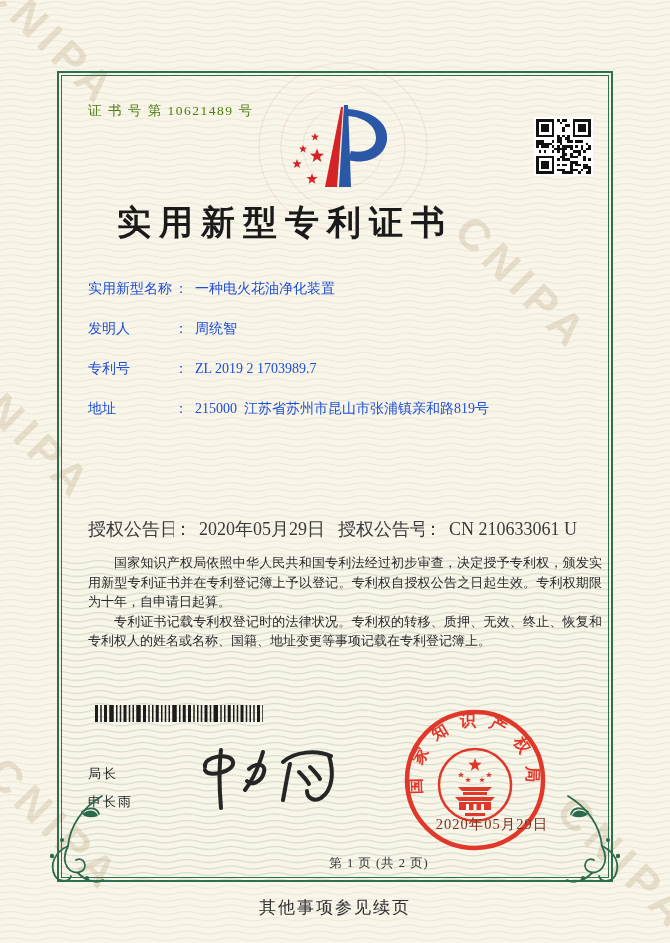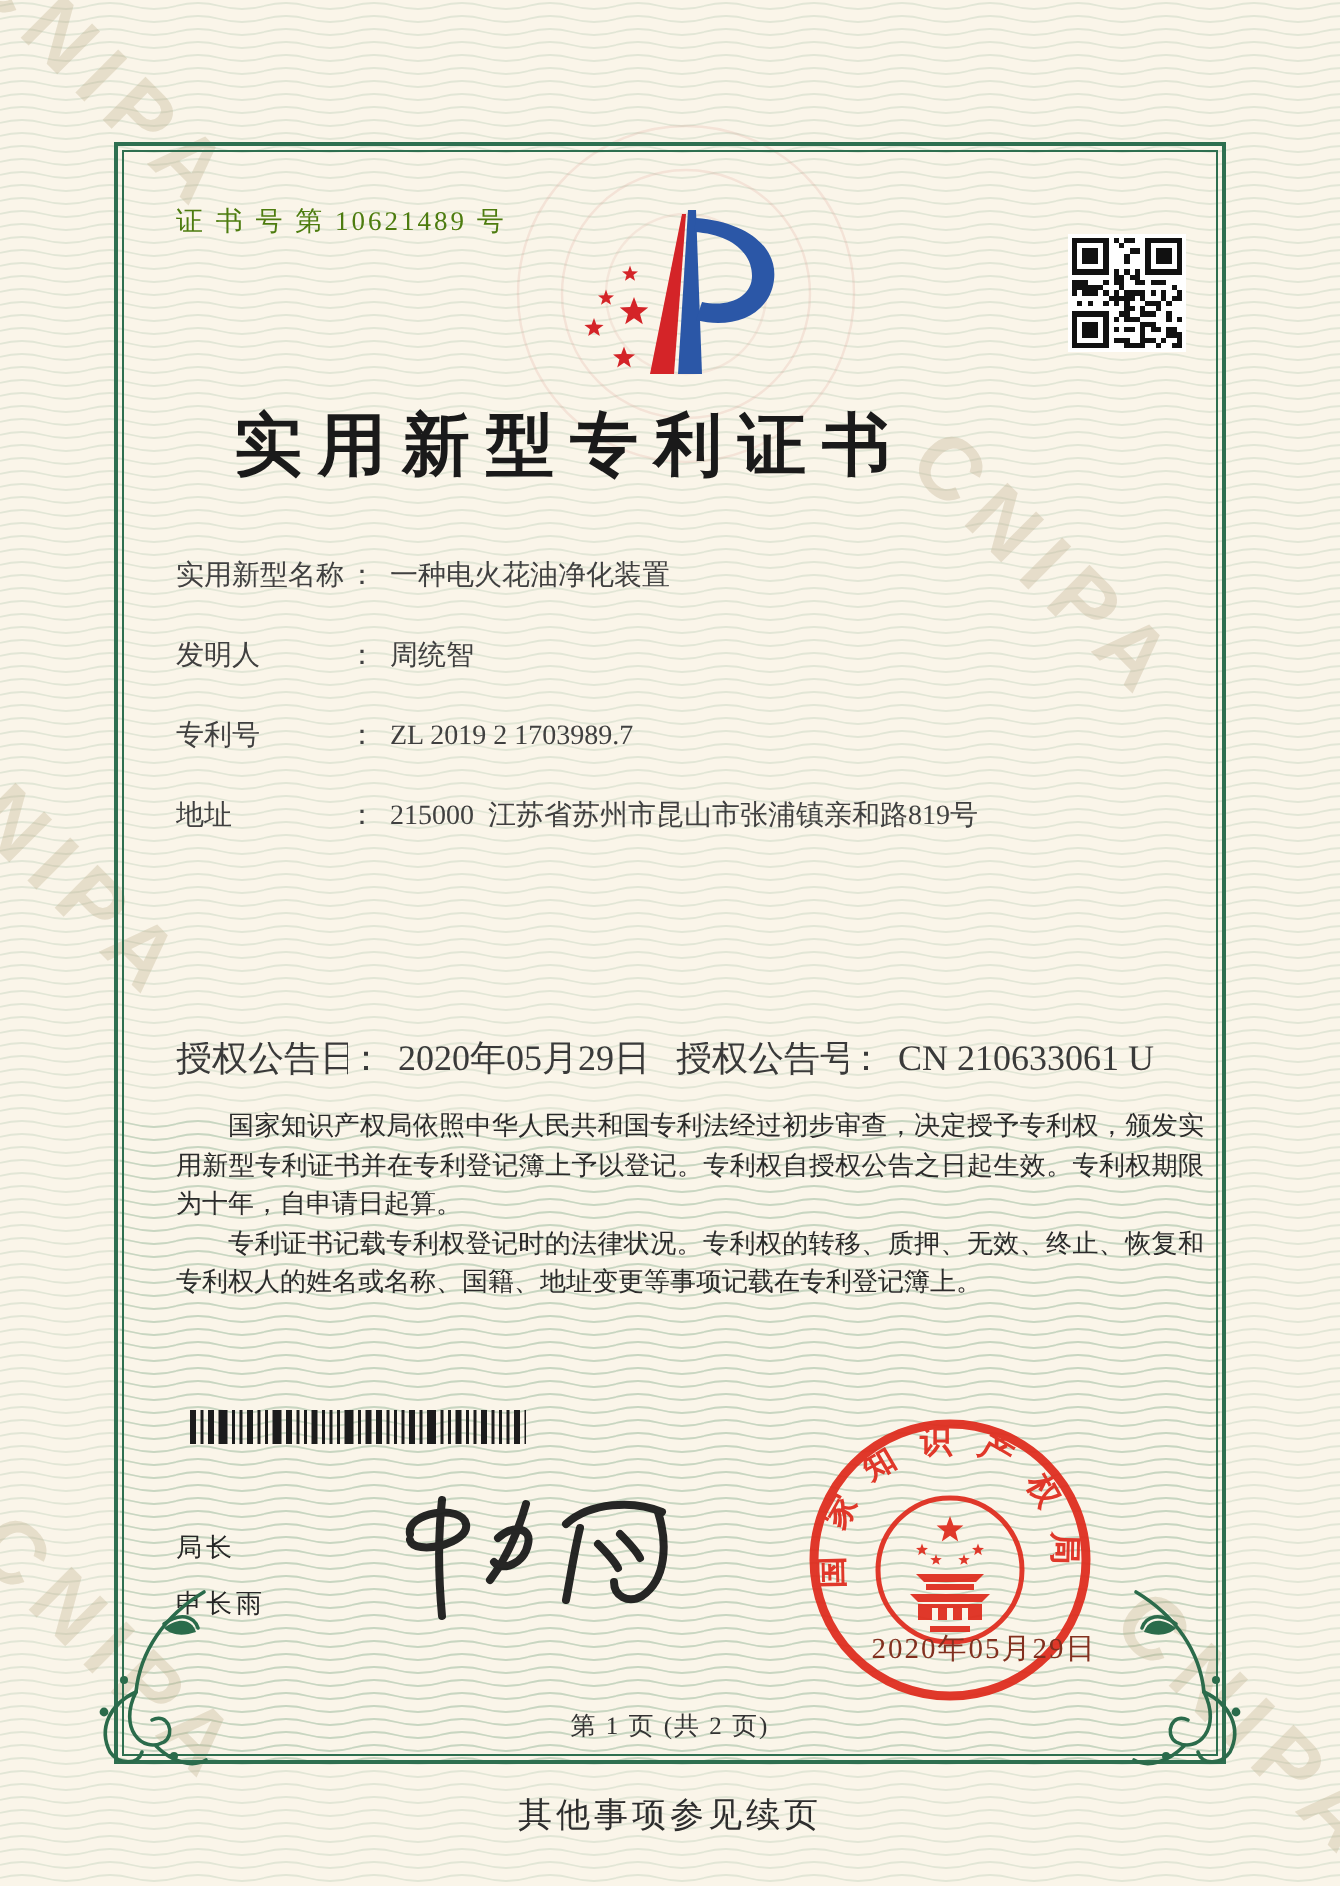--- a/index.html
+++ b/index.html
@@ -41,21 +41,21 @@
     position:absolute;left:88px;top:102px;
     font-size:13.5px;color:#4d7c0f;letter-spacing:1.5px;white-space:pre;
   }
   .logo{position:absolute;left:288px;top:102px;}
   .qr{position:absolute;left:534px;top:117px;width:59px;height:59px;background:#fff;padding:2px;box-sizing:border-box;}
   .title{
     position:absolute;left:57px;top:200px;width:456px;
     text-align:center;font-size:34px;font-weight:700;color:#1a1a1a;
     letter-spacing:8px;white-space:nowrap;
   }
-  .fields{position:absolute;left:88px;top:280px;font-size:14px;color:#404040;}
+  .fields{position:absolute;left:88px;top:280px;font-size:14px;color:#1d4ed8;}
   .frow{height:40px;white-space:nowrap;}
   .flabel{
     display:inline-block;width:86px;height:19px;overflow:hidden;
     text-align:justify;vertical-align:top;line-height:17px;
   }
   .flabel::after{content:"";display:inline-block;width:100%;height:0;}
   .fcolon{display:inline-block;vertical-align:top;line-height:17px;}
   .fvalue{display:inline-block;margin-left:7px;vertical-align:top;line-height:17px;white-space:pre;}
   .grant-row{position:absolute;left:88px;top:521px;font-size:18px;color:#3a3a3a;white-space:nowrap;}
   .grant-no{position:absolute;left:250px;top:0;white-space:nowrap;}
@@ -75,21 +75,21 @@
   .seal-text{
     font-size:16px;font-weight:bold;letter-spacing:12px;
     font-family:"Liberation Serif","DejaVu Serif",serif;
   }
   .seal-date{
     position:absolute;left:412px;top:815px;width:160px;text-align:center;
     font-size:14.5px;color:#82301f;letter-spacing:1px;white-space:nowrap;
   }
   .page-info{
     position:absolute;left:57px;top:855px;width:556px;text-align:center;
-    font-size:12.5px;color:#333;letter-spacing:1px;white-space:pre;
+    font-size:12.5px;color:#333;letter-spacing:1px;white-space:pre;padding-left:44px;
   }
   .footer-note{
     position:absolute;left:57px;top:896px;width:556px;text-align:center;
     font-size:17px;color:#2e2e2e;letter-spacing:2px;
   }
   .flourish{position:absolute;width:66px;height:96px;}
   .flourish.fl-left{left:40px;top:792px;}
   .flourish.fl-right{left:564px;top:792px;transform:scaleX(-1);}
 </style>
 </head>

